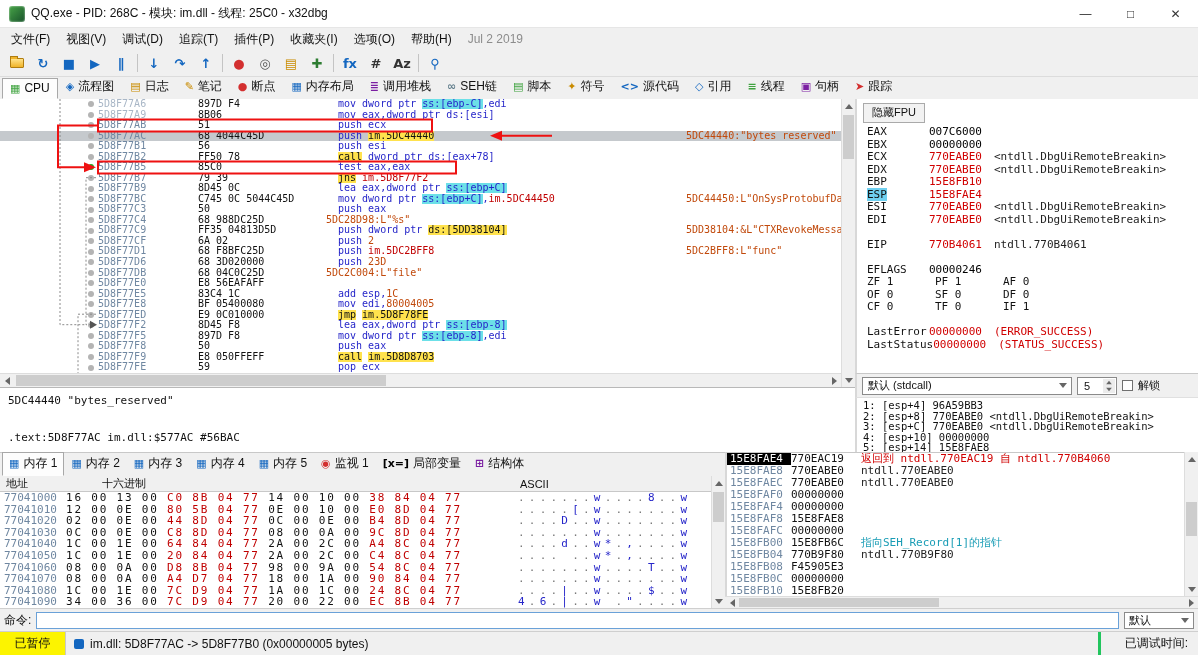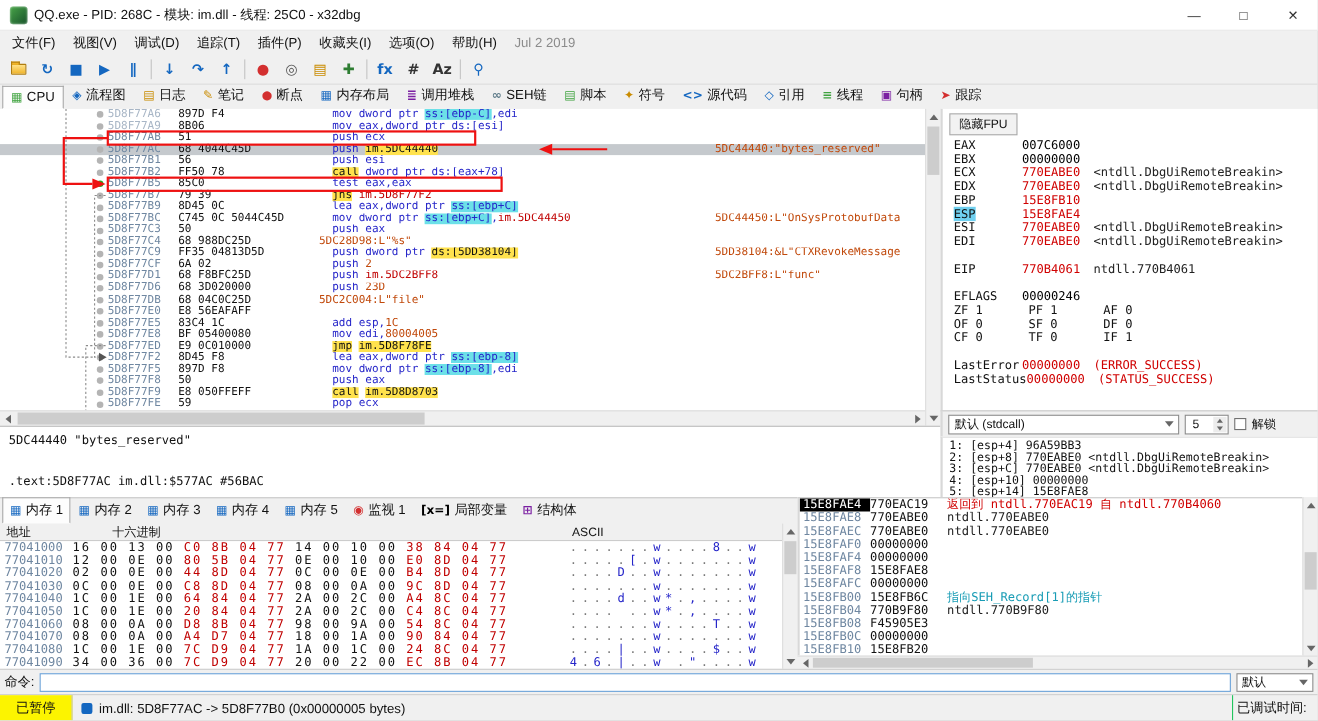--- a/index.html
+++ b/index.html
@@ -34,21 +34,21 @@
   
   .disasm{position:absolute;left:0;top:99px;width:841px;height:274px;background:#fff;font-family:"DejaVu Sans Mono","Liberation Mono",monospace;font-size:10px;overflow:hidden;}
   .drow{display:flex;height:10.54px;line-height:10.5px;}
   .drow span{white-space:pre;}
   .drow.sel{background:#c5c9cd;}
   .dg{width:98px;position:relative;flex:none;}
   .bullet{position:absolute;right:4px;top:50%;margin-top:-3px;width:6px;height:6px;border-radius:50%;background:#b4b4b4;}
   .bullet.bp{background:#1fb01f;}
   .dac{width:64px;flex:none;color:#6f87a1;}
   .dac.dim{color:#a8b6c6;}
-  .dbc{width:128px;flex:none;color:#111;}
+  .dbc{width:128px;flex:none;color:#111;margin-left:36px;}
   .dsc{width:348px;flex:none;overflow:hidden;margin-left:12px;}
   .dcc{flex:1;color:#c1490b;overflow:hidden;}
   .t-i{color:#2626c9;} .t-n{color:#c1490b;} .t-mod{color:#c00000;}
   .t-y{background:#ffe24d;color:#111;} .t-cb{background:#6ce0e8;color:#2626c9;}
   .overlay{position:absolute;left:0;top:99px;pointer-events:none;z-index:6;}
 
   
   .sb{position:absolute;background:#f0f0f0;}
   .sb .thumb{position:absolute;background:#cdcdcd;}
   .sb .btn{position:absolute;width:14px;height:14px;display:flex;align-items:center;justify-content:center;}
@@ -116,21 +116,21 @@
   .scom.cyan{color:#189cb5;}
   .scom.plain{color:#222;}
 
   
   .cmdbar{position:absolute;left:0;top:608px;width:1198px;height:23px;background:#f0f0f0;border-top:1px solid #cfcfcf;display:flex;align-items:center;padding:0 4px;gap:5px;}
   .cmdinput{flex:1;height:17px;background:#fff;border:1px solid #6aa1d8;font-size:11px;padding:0 3px;font-family:"DejaVu Sans Mono",monospace;}
   .cmddrop{width:70px;height:17px;background:#fff;border:1px solid #8a8a8a;display:flex;align-items:center;justify-content:space-between;padding:0 4px;font-size:11px;}
   .statusbar{position:absolute;left:0;top:631px;width:1198px;height:24px;background:#f0f0f0;border-top:1px solid #cfcfcf;display:flex;align-items:center;font-size:12px;}
   .paused{width:66px;height:100%;background:#fcf400;display:flex;align-items:center;justify-content:center;border-right:1px solid #c8c8c8;}
   .staticon{width:10px;height:10px;background:#1467c0;border-radius:2px;margin:0 6px 0 8px;}
-  .statright{margin-left:auto;height:100%;display:flex;align-items:center;border-left:1px solid #22c55e;padding:0 10px 0 4px;}
+  .statright{margin-left:auto;height:100%;display:flex;align-items:center;border-left:3px solid #22c55e;padding:0 10px 0 24px;}
 </style>
 </head>
 <body>
 
 <div class="app">
 
   <div class="titlebar">
     <span class="appicon"></span>
     <span class="title">QQ.exe - PID: 268C - 模块: im.dll - 线程: 25C0 - x32dbg</span>
     <div class="wincontrols">

